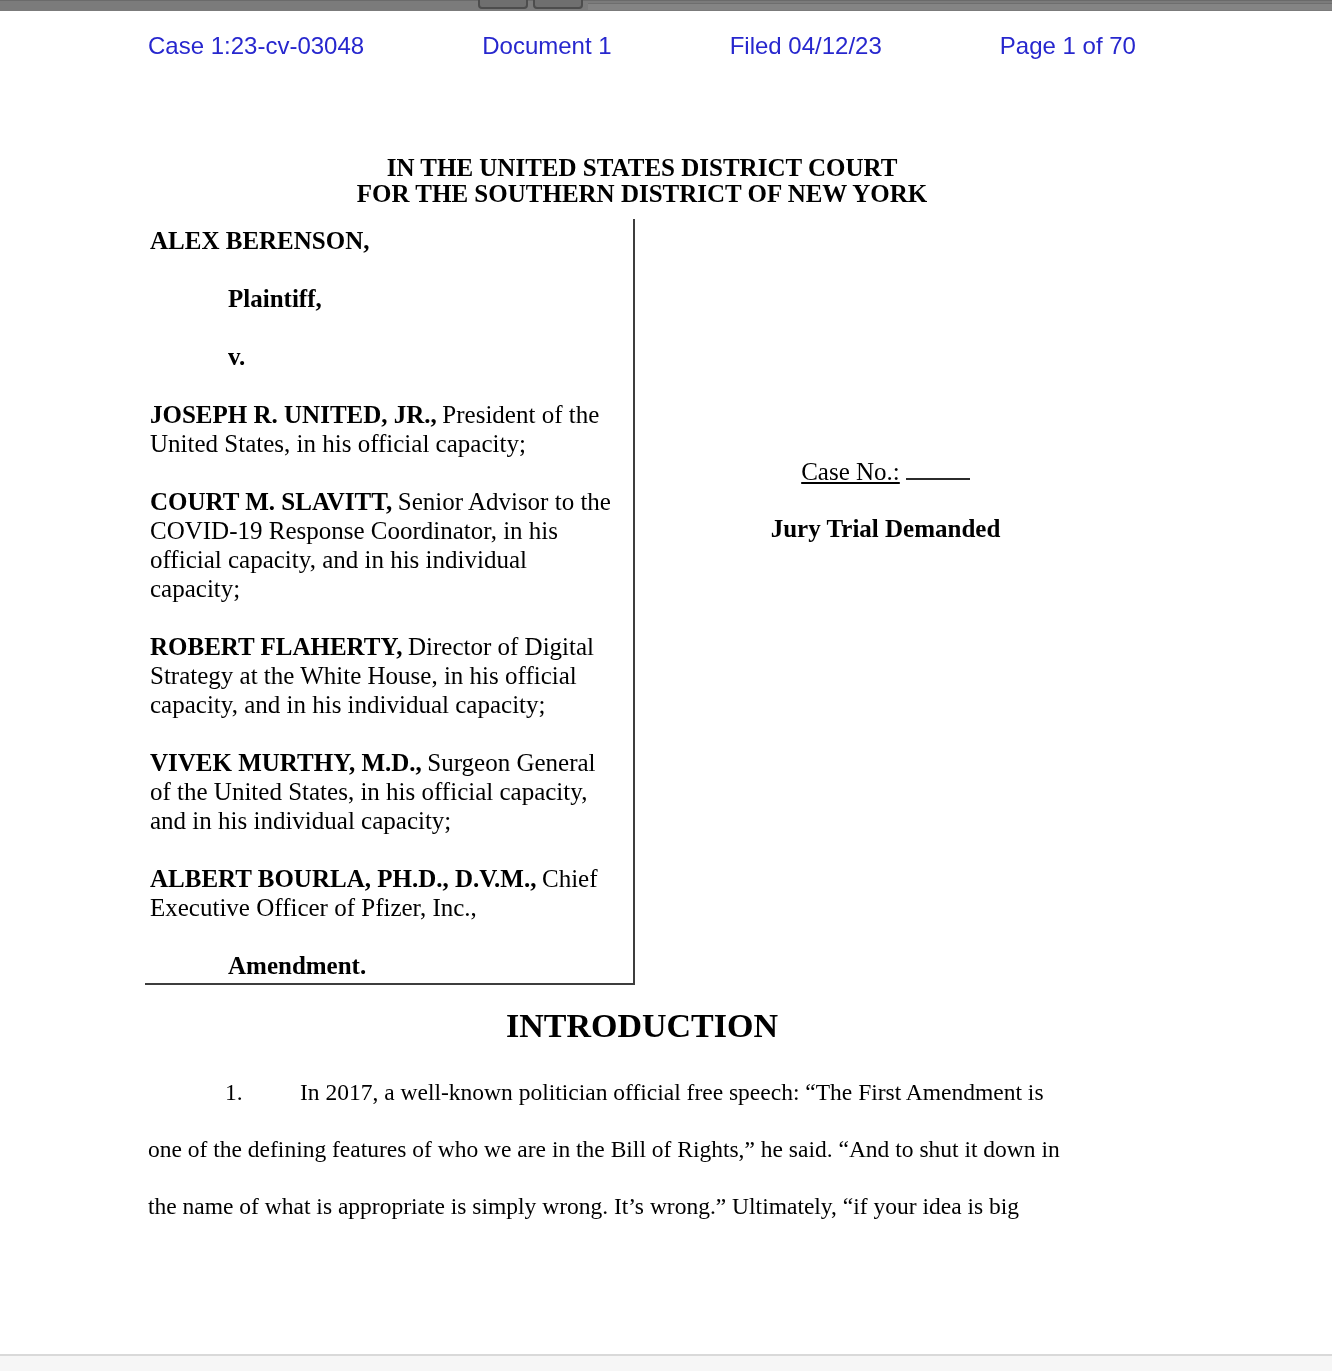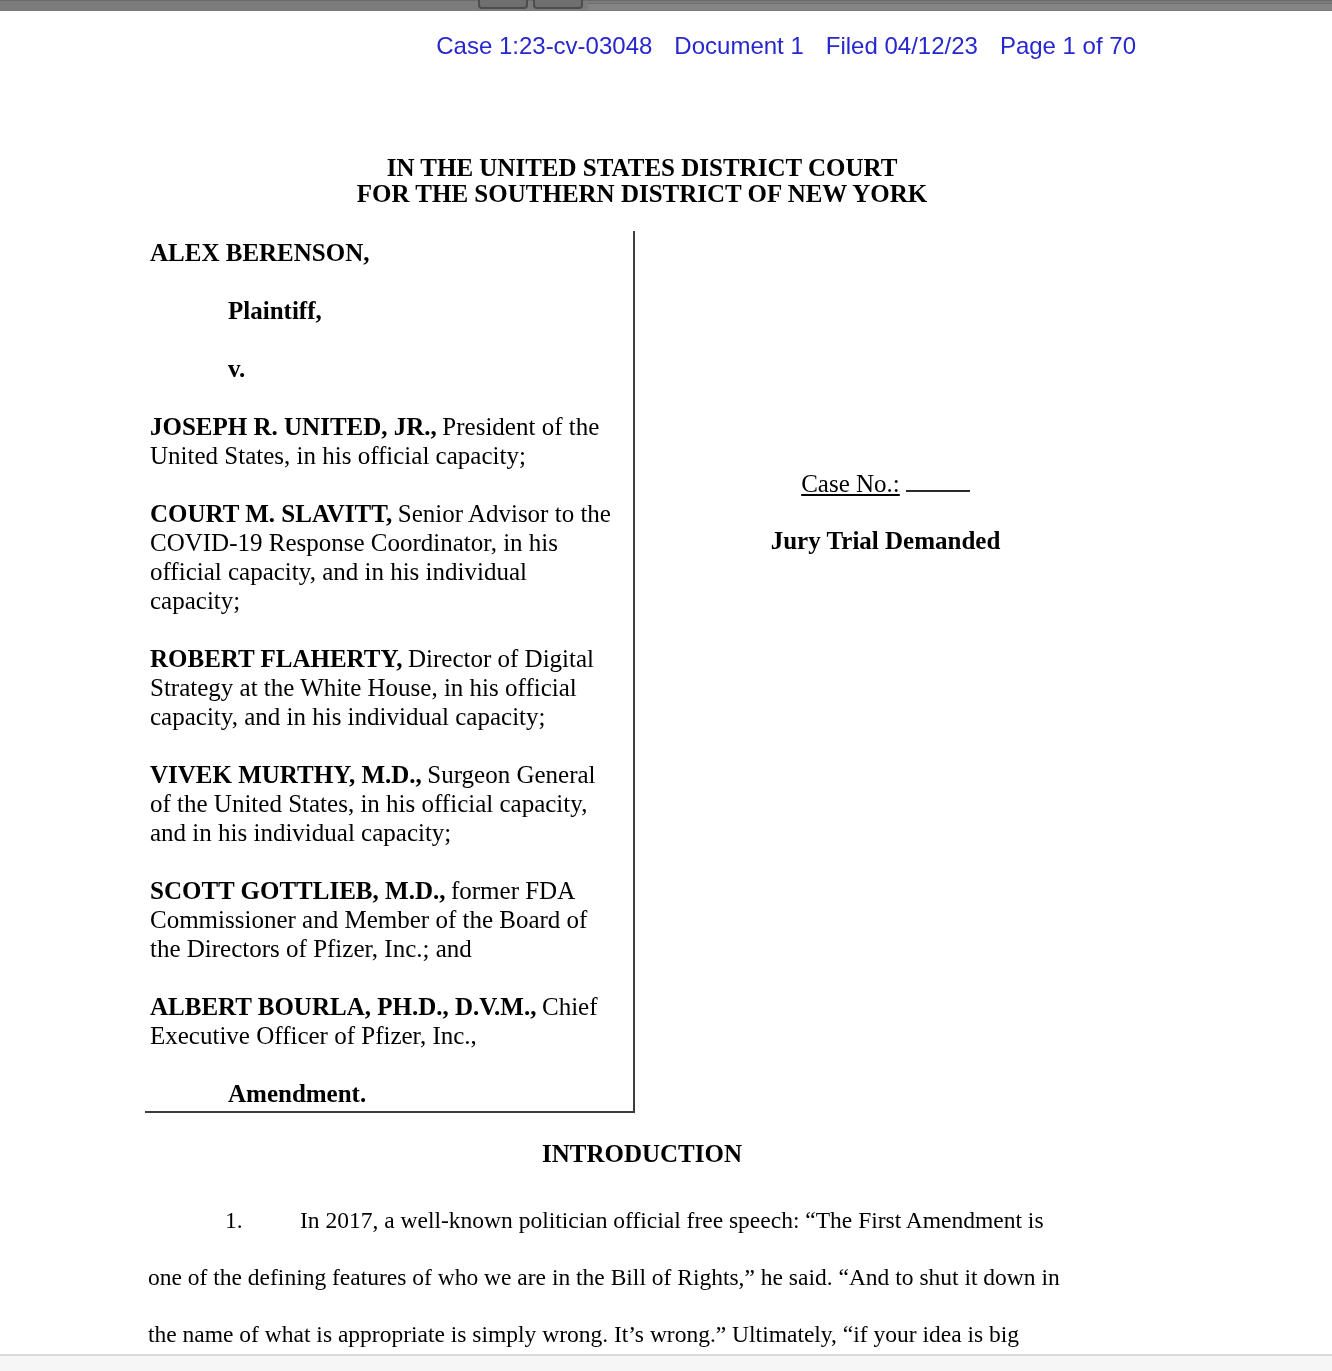--- a/index.html
+++ b/index.html
@@ -44,41 +44,41 @@
   
   .page-content {
     position: absolute; top: 11px; left: 0;
     width: 1332px;
     padding: 0 196px 0 148px; 
   }
 
   .pacer-header {
     margin-top: 22px;
     display: flex;
-    justify-content: flex-end;
+    justify-content: space-between;
     gap: 22px;
     font-family: "Liberation Sans", sans-serif;
     font-size: 24px;
     line-height: 25px;
     color: #2727ce;
     white-space: nowrap;
     cursor: pointer;
   }
 
   .court-title {
     margin-top: 97px;
     text-align: center;
     font-weight: bold;
     font-size: 25px;
     line-height: 26px;
   }
 
   
   .caption-section {
-    margin-top: 24px;
+    margin-top: 12px;
     display: flex;
     justify-content: space-between;
   }
   .caption-left {
     margin-left: -3px;
     width: 490px;
     padding: 7px 0 3px 5px;
     border-right: 2px solid #3d3d3d;
     border-bottom: 2px solid #3d3d3d;
     font-size: 25px;
@@ -104,21 +104,21 @@
     vertical-align: baseline;
   }
   .complaint-label { margin-top: 62px; font-weight: bold; }
   .jury-label { margin-top: 28px; font-weight: bold; }
 
   
   .intro-heading {
     margin-top: 26px;
     text-align: center;
     font-weight: bold;
-    font-size: 25px;
+    font-size: 34px;
     line-height: 29px;
   }
   .intro-body { margin-top: 38px; font-size: 23.5px; }
   .para-line {
     line-height: 29px;
     margin-bottom: 28px;
     white-space: nowrap;
   }
   .para-num {
     display: inline-block;
@@ -160,23 +160,20 @@
         <b>JOSEPH R. UNITED, JR.,</b><span>President of the United States, in his official capacity;</span>
       </p>
       <p class="party">
         <b>COURT M. SLAVITT,</b><span>Senior Advisor to the COVID-19 Response Coordinator, in his official capacity, and in his individual capacity;</span>
       </p>
       <p class="party">
         <b>ROBERT FLAHERTY,</b><span>Director of Digital Strategy at the White House, in his official capacity, and in his individual capacity;</span>
       </p>
       <p class="party">
         <b>VIVEK MURTHY, M.D.,</b><span>Surgeon General of the United States, in his official capacity, and in his individual capacity;</span>
-      </p>
-      <p class="party">
-        <b>SCOTT GOTTLIEB, M.D.,</b><span>former FDA Commissioner and Member of the Board of the Directors of Pfizer, Inc.; and</span>
       </p>
       <p class="party">
         <b>ALBERT BOURLA, PH.D., D.V.M.,</b><span>Chief Executive Officer of Pfizer, Inc.,</span>
       </p>
 
       <p class="indented" style="margin-bottom:0;">Amendment.</p>
     </div>
 
     <div class="caption-right">
       <div class="case-no-line">

